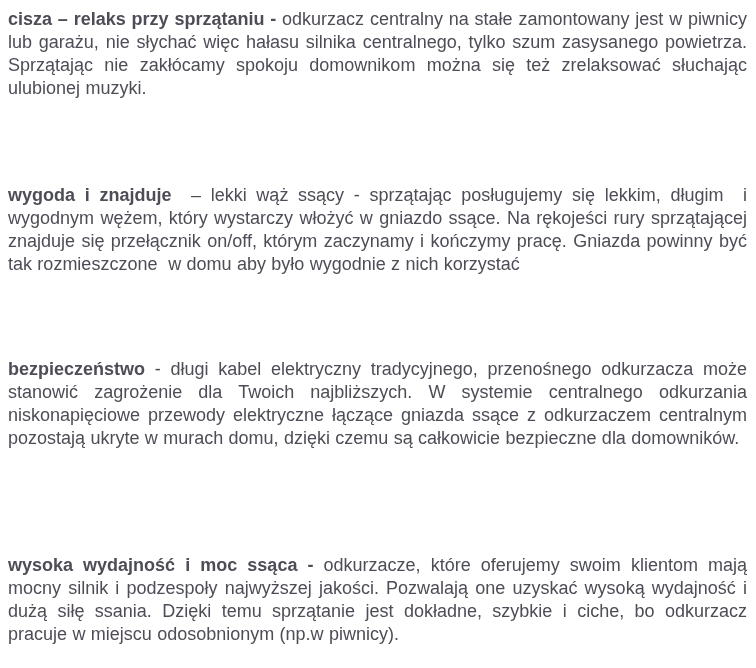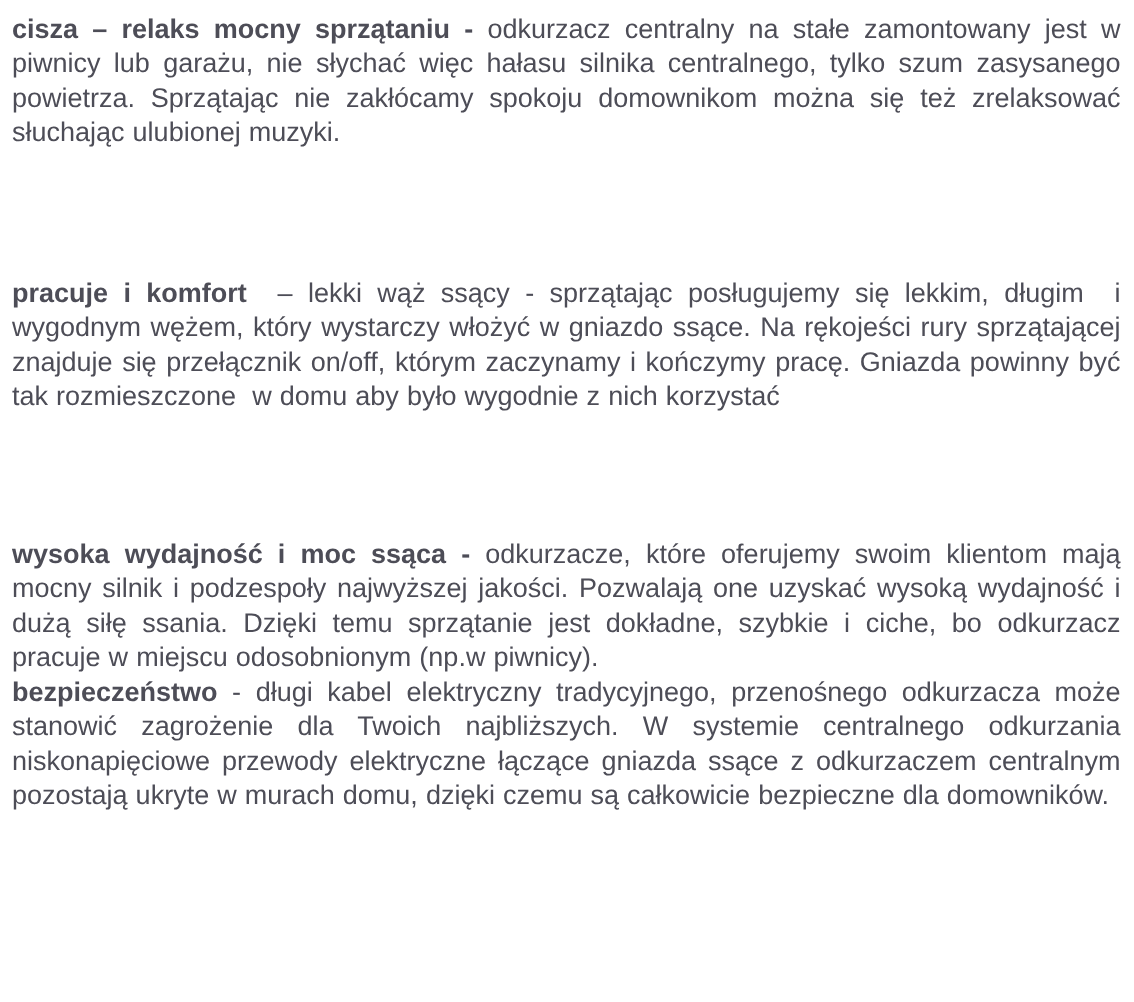--- a/index.html
+++ b/index.html
@@ -29,21 +29,21 @@
   p.para.gap-a { margin-bottom: 84px; }
   p.para.gap-b { margin-bottom: 82px; }
   p.para.gap-c { margin-bottom: 104px; }
   p.para strong { font-weight: bold; }
 </style>
 </head>
 <body>
 
 <main class="doc">
 
-  <p class="para gap-a"><strong>cisza – relaks mocny sprzątaniu - </strong><span>odkurzacz centralny na stałe zamontowany jest w piwnicy lub garażu, nie słychać więc hałasu silnika centralnego, tylko szum zasysanego powietrza. Sprzątając nie zakłócamy spokoju domownikom można się też zrelaksować słuchając ulubionej muzyki.</span></p>
+  <p class="para gap-a"><strong>cisza – relaks przy sprzątaniu - </strong><span>odkurzacz centralny na stałe zamontowany jest w piwnicy lub garażu, nie słychać więc hałasu silnika centralnego, tylko szum zasysanego powietrza. Sprzątając nie zakłócamy spokoju domownikom można się też zrelaksować słuchając ulubionej muzyki.</span></p>
 
-  <p class="para gap-b"><strong>pracuje i komfort</strong><span>&nbsp; – lekki wąż ssący - sprzątając posługujemy się lekkim, długim&nbsp; i wygodnym wężem, który wystarczy włożyć w gniazdo ssące. Na rękojeści rury sprzątającej znajduje się przełącznik on/off, którym zaczynamy i kończymy pracę. Gniazda powinny być tak rozmieszczone&nbsp; w domu aby było wygodnie z nich korzystać</span></p>
+  <p class="para gap-b"><strong>wygoda i znajduje</strong><span>&nbsp; – lekki wąż ssący - sprzątając posługujemy się lekkim, długim&nbsp; i wygodnym wężem, który wystarczy włożyć w gniazdo ssące. Na rękojeści rury sprzątającej znajduje się przełącznik on/off, którym zaczynamy i kończymy pracę. Gniazda powinny być tak rozmieszczone&nbsp; w domu aby było wygodnie z nich korzystać</span></p>
+
+  <p class="para gap-c"><strong>bezpieczeństwo</strong><span> - długi kabel elektryczny tradycyjnego, przenośnego odkurzacza może stanowić zagrożenie dla Twoich najbliższych. W systemie centralnego odkurzania niskonapięciowe przewody elektryczne łączące gniazda ssące z odkurzaczem centralnym pozostają ukryte w murach domu, dzięki czemu są całkowicie bezpieczne dla domowników.</span></p>
 
   <p class="para"><strong>wysoka wydajność i moc ssąca - </strong><span>odkurzacze, które oferujemy swoim klientom mają mocny silnik i podzespoły najwyższej jakości. Pozwalają one uzyskać wysoką wydajność i dużą siłę ssania. Dzięki temu sprzątanie jest dokładne, szybkie i ciche, bo odkurzacz pracuje w miejscu odosobnionym (np.w piwnicy).</span></p>
-
-  <p class="para gap-c"><strong>bezpieczeństwo</strong><span> - długi kabel elektryczny tradycyjnego, przenośnego odkurzacza może stanowić zagrożenie dla Twoich najbliższych. W systemie centralnego odkurzania niskonapięciowe przewody elektryczne łączące gniazda ssące z odkurzaczem centralnym pozostają ukryte w murach domu, dzięki czemu są całkowicie bezpieczne dla domowników.</span></p>
 
 </main>
 
 </body></html>

